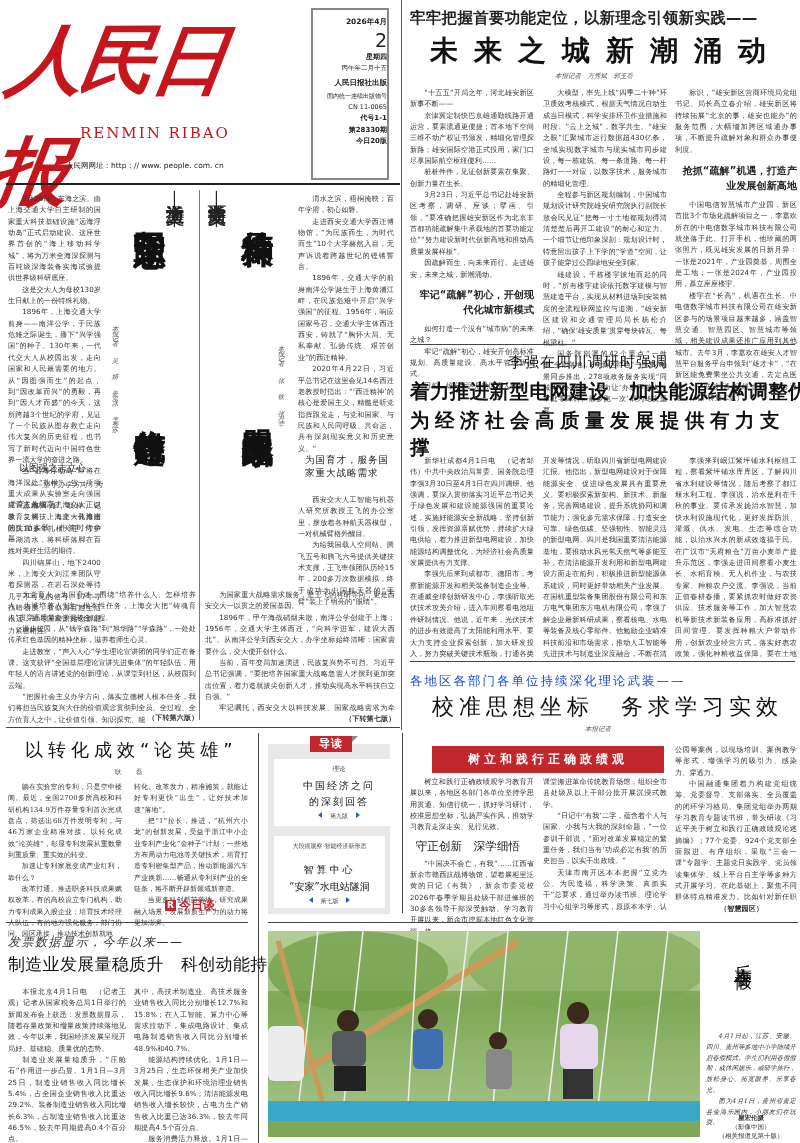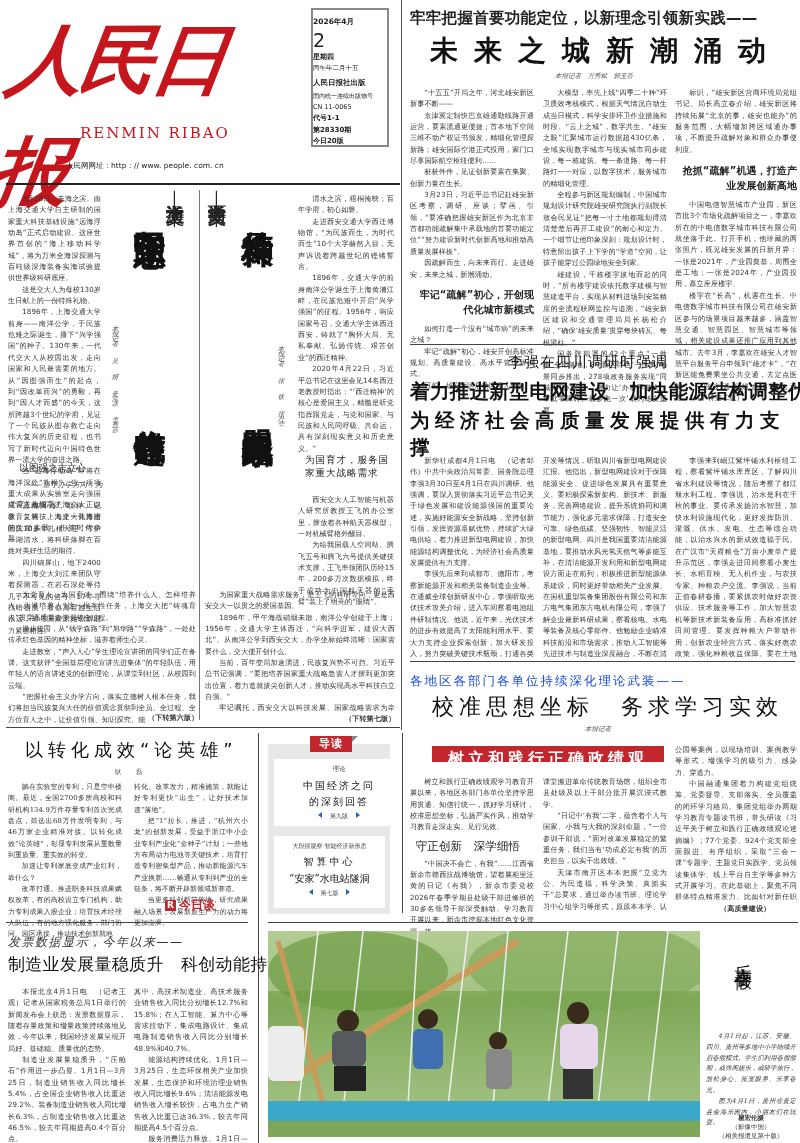--- a/index.html
+++ b/index.html
@@ -8,21 +8,21 @@
 .abs{position:absolute}
 .serif{font-family:"DejaVu Serif","Liberation Serif",serif}
 .body-text{font-size:7.1px;line-height:11.35px;color:#333;text-align:justify;letter-spacing:0.1px}
 .body-text p{text-indent:2em}
 .hr{position:absolute;background:#222}
 .vr{position:absolute;background:#555;width:1px}
 
 .logo{left:8px;top:4px;width:260px;height:120px;color:#c5161d;font-family:"DejaVu Serif","Liberation Serif",serif;font-weight:bold;font-size:76px;letter-spacing:-4px;font-style:italic;line-height:112px;transform:skewX(-8deg)}
 .logo-en{left:80px;top:124px;font-size:15px;color:#c5161d;letter-spacing:2px;font-family:"DejaVu Serif","Liberation Serif",serif}
 .website{left:66px;top:161px;font-size:7.5px;color:#222}
-.infobox{left:311px;top:8px;width:78px;height:139px;border:2px solid #888;text-align:left;font-size:6.5px;line-height:11.5px;padding-top:6px}
+.infobox{left:311px;top:8px;width:78px;height:172px;border:2px solid #888;text-align:right;font-size:6.5px;line-height:11.5px;padding-top:6px}
 .infobox .day{font-size:19px;line-height:24px;font-weight:normal}
 .infobox .big{font-size:7px;font-weight:bold}
 
 .kicker1{left:410px;top:8px;font-size:15.5px;font-weight:bold;color:#222;letter-spacing:0.3px}
 .headline1{left:430px;top:32px;font-size:28px;font-weight:bold;letter-spacing:16px;color:#111}
 .byline{font-size:6.5px;color:#555;font-style:italic}
 .subhead{font-weight:bold;font-size:10.5px;color:#222;line-height:15px}
 .vert-title{writing-mode:vertical-rl;font-weight:bold;color:#111}
 .vert-kicker{writing-mode:vertical-rl;color:#222;font-family:"DejaVu Serif","Liberation Serif",serif}
 .h2{font-family:"DejaVu Serif","Liberation Serif",serif;font-weight:bold;color:#111}
@@ -104,37 +104,37 @@
   <p>李强来到岷江紫坪铺水利枢纽工程，察看紫坪铺水库库区，了解四川省水利建设等情况，随后考察了都江堰水利工程。李强说，治水是利在千秋的事业。要传承发扬治水智慧，加快水利设施现代化，更好发挥防洪、灌溉、供水、发电、生态等综合功能，以治水兴水的新成效造福于民。在广汉市“天府粮仓”万亩小麦单产提升示范区，李强走进田间察看小麦生长、水稻育秧、无人机作业，与农技专家、种粮农户交流。李强说，当前正值春耕春播，要紧抓农时做好农资供应、技术服务等工作，加大智慧农机等新技术新装备应用，高标准抓好田间管理。要发挥种粮大户带动作用，创新农业经营方式，落实好惠农政策，强化种粮收益保障。要在土地改良、良种培育等方面持续用力，加快农业生产数智化转型，持续提升粮食安全保障能力。</p>
 
 </div>
 
 <div class="hr" style="left:410px;top:661px;width:385px;height:1px;background:#444"></div>
 
 <div class="abs serif" style="left:410px;top:673px;font-size:12.5px;letter-spacing:2px;color:#1d4ed8">各地区各部门各单位持续深化理论武装——</div>
 <div class="abs" style="left:432px;top:692px;font-size:22px;letter-spacing:5px;white-space:pre;color:#111">校准思想坐标　务求学习实效</div>
 <div class="abs byline" style="left:585px;top:725px">本报记者</div>
 
-<div class="abs redbox" style="left:432px;top:746px;width:232px;height:16px;text-align:center;font-size:16px;line-height:26px;letter-spacing:4px;font-weight:bold;font-family:'DejaVu Serif','Liberation Serif',serif">树立和践行正确政绩观</div>
+<div class="abs redbox" style="left:432px;top:746px;width:232px;height:27px;text-align:center;font-size:12px;line-height:26px;letter-spacing:4px;font-weight:bold;font-family:'DejaVu Serif','Liberation Serif',serif">树立和践行正确政绩观</div>
 
 <div class="abs body-text" style="left:410px;top:776px;width:124px">
   <p>树立和践行正确政绩观学习教育开展以来，各地区各部门各单位坚持学思用贯通、知信行统一，抓好学习研讨，校准思想坐标，弘扬严实作风，推动学习教育走深走实、见行见效。</p>
   <div class="subhead" style="font-size:11.5px;margin:6px 0 4px;font-weight:normal;white-space:pre;text-indent:0.5em">守正创新　深学细悟</div>
   <p>“中国决不会亡，有我”……江西省新余市赣西抗战博物馆，望着展柜里泛黄的日记《有我》，新余市委党校2026年春季学期县处级干部进修班的30多名领导干部深受触动。学习教育开展以来，新余市挖掘本地红色文化资源，将</p>
 </div>
 <div class="abs body-text" style="left:543px;top:776px;width:124px;height:135px;overflow:hidden">
   <p style="text-indent:0">课堂搬进革命传统教育场馆，组织全市县处级及以上干部分批开展沉浸式教学。</p>
   <p>“日记中‘有我’二字，蕴含着个人与国家、小我与大我的深刻命题，”一位参训干部说，“面对改革发展稳定的繁重任务，我们当有‘功成必定有我’的历史担当，以实干出政绩。”</p>
   <p>天津市南开区本本把握“立党为公、为民造福，科学决策、真抓实干”总要求，通过举办读书班、理论学习中心组学习等形式，原原本本学、认认真真悟；注重用好“学雷锋、学焦裕禄”主题馆、警示教育基地等资源，挖掘盘活九黑城市广场、建设南运河文化</p>
 </div>
 <div class="abs body-text" style="left:675px;top:744px;width:122px;height:160px;overflow:hidden">
   <p style="text-indent:0">公园等案例，以现场培训、案例教学等形式，增强学习的吸引力、感染力、穿透力。</p>
   <p>中国融通集团着力构建党组统筹、党委督导、支部落实、全员覆盖的闭环学习格局。集团党组举办两期学习教育专题读书班，带头研读《习近平关于树立和践行正确政绩观论述摘编》；77个党委、924个党支部全面跟进、有序组织，采取“三会一课”专题学、主题党日实践学、党员领读集体学、线上平台自主学等多种方式开展学习。在此基础上，聚焦不同群体特点精准发力。比如针对新任职干部，将政绩观教育与廉政教育同步部署；面向青年干部，开设专题课程、开展实践研学，引导青年干部在建功岗位中成长成才。</p>
 </div>
-<div class="abs body-text" style="left:720px;top:903px;font-weight:bold">（高质量建设）</div>
+<div class="abs body-text" style="left:720px;top:903px;font-weight:bold">（智慧园区）</div>
 
 <div class="abs body-text" style="left:8px;top:193px;width:93px">
   <p>3月28日，东海之滨。由上海交通大学自主研制的国家重大科技基础设施“远海浮动岛”正式启动建设。这座世界首创的“海上移动科学城”，将为万米全海深探测与百吨级深海装备实海试验提供世界级科研底座。</p>
   <p>这是交大人为母校130岁生日献上的一份特殊礼物。</p>
   <p>1896年，上海交通大学前身——南洋公学，于民族危难之际诞生，播下“兴学强国”的种子。130年来，一代代交大人从校园出发，走向国家和人民最需要的地方。从“因图强而生”的起点，到“因改革而兴”的勇毅，再到“因人才而盛”的今天，这所跨越3个世纪的学府，见证了一个民族从图存救亡走向伟大复兴的历史征程，也书写了新时代迈向中国特色世界一流大学的奋进之路。</p>
   <p>当“远海浮动岛”即将在海洋深处“扎根”，当一项项重大成果从实验室走向强国建设主战场，上海交大正以教育、科技、人才一体推进的生动实践，作答时代命题。</p>
 </div>
 
 <div class="abs vert-kicker" style="left:165px;top:190px;font-size:19px;line-height:22px">上海交通大学——</div>
 <div class="abs vert-title" style="left:130px;top:205px;font-size:32px;line-height:40px;letter-spacing:1px">坚守图强之志</div>
@@ -219,21 +219,21 @@
   <div style="font-size:10px;letter-spacing:2px;margin-top:2px;color:#111">的深刻回答</div>
   <div style="font-size:6px;color:#444;margin-top:3px">
     <span class="tri l"></span>
     <span style="margin:0 6px">第九版</span>
     <span class="tri r"></span>
   </div>
 </div>
 
 <div class="abs guide-card" style="left:274px;top:836px;width:111px;height:72px">
   <div style="font-size:6px;color:#444;margin-top:6px;white-space:nowrap">大段摇观察·智能经济新形态</div>
-  <div style="font-size:10px;letter-spacing:3px;margin-top:4px;color:#111">智算中心</div>
+  <div style="font-size:10px;letter-spacing:3px;margin-top:12px;color:#111">智算中心</div>
   <div style="font-size:10px;margin-top:3px;color:#111">“安家”水电站隧洞</div>
   <div style="font-size:6px;color:#444;margin-top:3px">
     <span class="tri l"></span>
     <span style="margin:0 6px">第七版</span>
     <span class="tri r"></span>
   </div>
 </div>
 
 <div class="vr" style="left:402px;top:733px;height:180px;background:#444"></div>
 <div class="hr" style="left:268px;top:922px;width:530px;height:1px;background:#444"></div>

